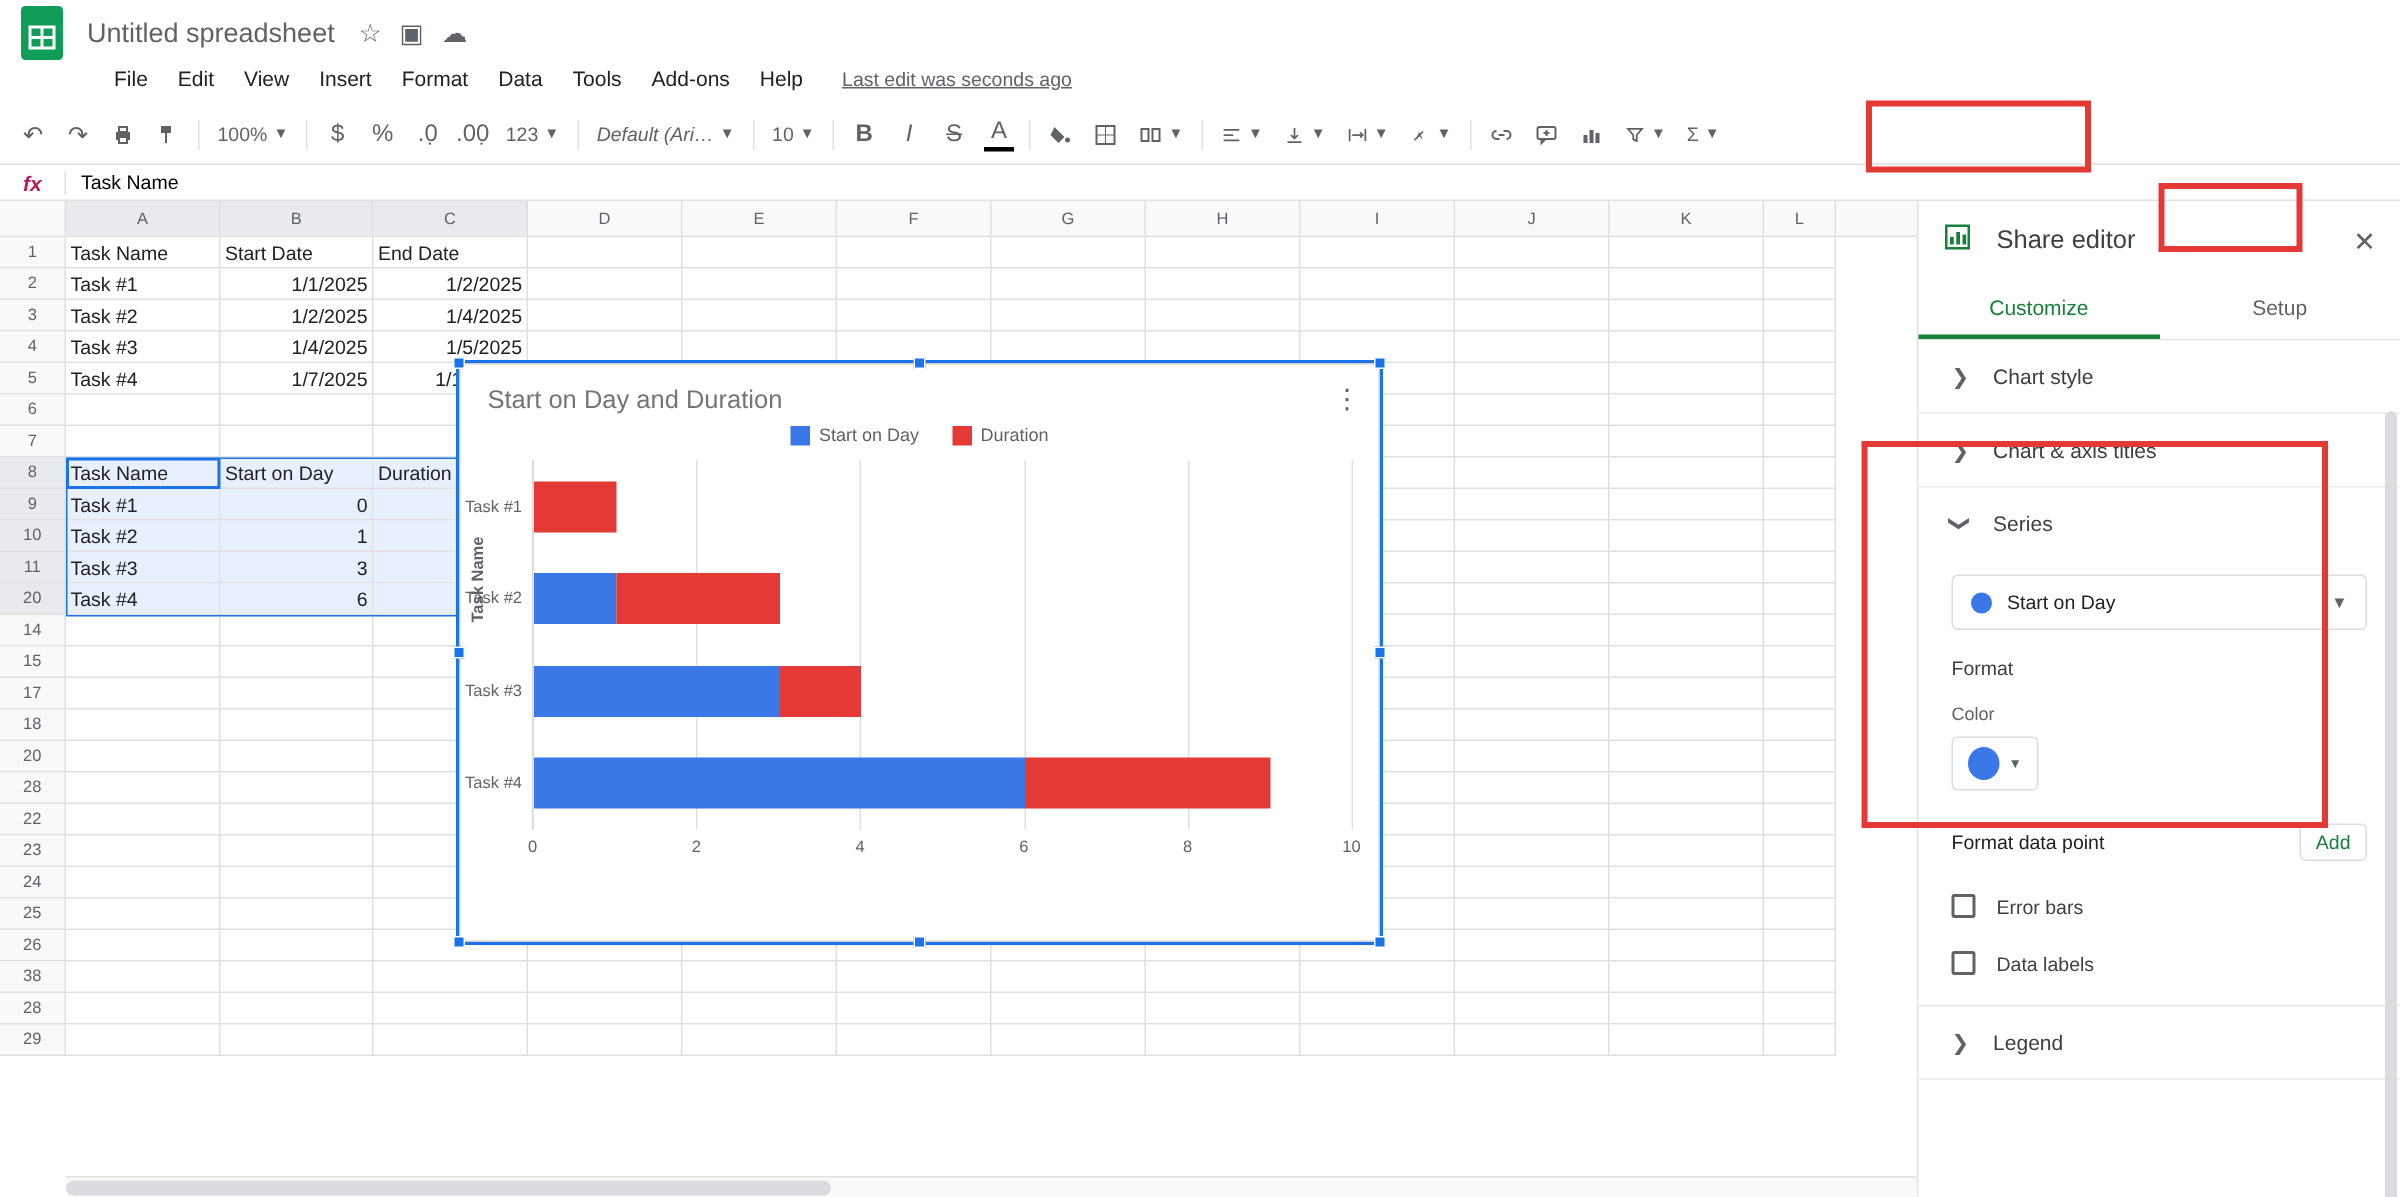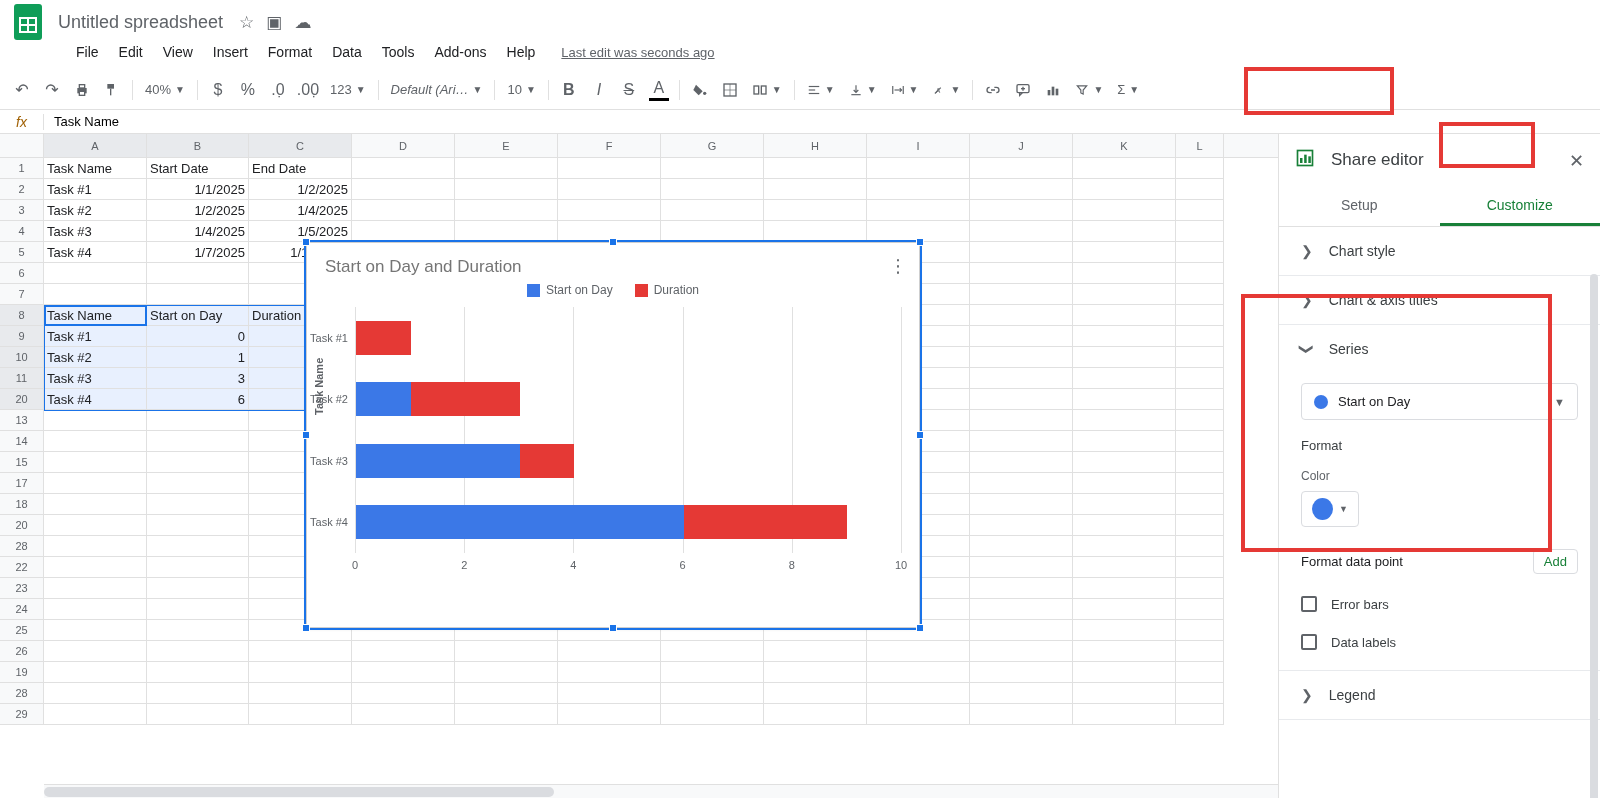--- a/index.html
+++ b/index.html
@@ -26,21 +26,21 @@
   .tb-sep { width:1px; height:20px; background:#e0e0e0; margin:0 4px; }
   .tb-select { display:flex; align-items:center; gap:4px; padding:4px 6px; color:#5f6368; cursor:pointer; border-radius:2px; font-size:13px; }
   .tb-select .caret { font-size:10px; color:#5f6368; }
   .font-select { min-width:90px;font-style:italic; }
   .size-select { min-width:40px; justify-content:space-between; }
   .color-bar { display:block; width:20px; height:3px; background:#000; margin-top:1px; }
   .a-color { display:flex;flex-direction:column;align-items:center; }
   
   
   .formula-bar { display:flex; align-items:center; border-bottom:1px solid #e0e0e0; height:24px; }
-  .fx-label { width:44px; text-align:center; color:#a16207; font-style:italic; font-size:14px; border-right:1px solid #e0e0e0; }
+  .fx-label { width:44px; text-align:center; color:#be185d; font-style:italic; font-size:14px; border-right:1px solid #e0e0e0;font-weight:bold; }
   .fx-input { flex:1; padding:2px 10px; font-size:13px; border:none; outline:none; font-family: Arial; }
   
   
   .main { display:flex; height:calc(798px - 36px - 34px - 40px - 24px); }
   .sheet-area { flex:1; position:relative; overflow:hidden; }
   
   
   .col-headers { display:flex; background:#f8f9fa; border-bottom:1px solid #e0e0e0; height:24px; position:sticky; top:0; }
   .corner { width:44px; border-right:1px solid #e0e0e0; background:#f8f9fa; }
   .col-h { border-right:1px solid #e0e0e0; text-align:center; font-size:11px; color:#5f6368; line-height:24px; }
@@ -162,21 +162,21 @@
       </svg>
     </div>
   <div class="tb-btn">
       <svg width="16" height="16" viewBox="0 0 24 24">
         <rect x="5" y="3" width="10" height="7" fill="#5f6368"></rect>
         <rect x="9" y="10" width="2" height="10" fill="#5f6368"></rect>
       </svg>
     </div>
   <div class="tb-sep"></div>
   <div class="tb-select">
-      <span>40%</span>
+      <span>100%</span>
       <span class="caret">▼</span>
     </div>
   <div class="tb-sep"></div>
   <div class="tb-btn">$</div>
   <div class="tb-btn">%</div>
   <div class="tb-btn">.0̣</div>
   <div class="tb-btn">.00̣</div>
   <div class="tb-select">123<span class="caret">▼</span></div>
   <div class="tb-sep"></div>
   <div class="tb-select font-select">
@@ -482,35 +482,20 @@
           <div class="cell" style="width: 103px;"></div>
           <div class="cell" style="width: 103px;"></div>
           <div class="cell" style="width: 103px;"></div>
           <div class="cell" style="width: 103px;"></div>
           <div class="cell" style="width: 103px;"></div>
           <div class="cell" style="width: 103px;"></div>
           <div class="cell" style="width: 103px;"></div>
           <div class="cell" style="width: 48px;"></div>
         </div>
         <div class="row">
-          <div class="row-h">13</div>
-          <div class="cell" style="width: 103px;"></div>
-          <div class="cell" style="width: 102px;"></div>
-          <div class="cell" style="width: 103px;"></div>
-          <div class="cell" style="width: 103px;"></div>
-          <div class="cell" style="width: 103px;"></div>
-          <div class="cell" style="width: 103px;"></div>
-          <div class="cell" style="width: 103px;"></div>
-          <div class="cell" style="width: 103px;"></div>
-          <div class="cell" style="width: 103px;"></div>
-          <div class="cell" style="width: 103px;"></div>
-          <div class="cell" style="width: 103px;"></div>
-          <div class="cell" style="width: 48px;"></div>
-        </div>
-        <div class="row">
           <div class="row-h">14</div>
           <div class="cell" style="width: 103px;"></div>
           <div class="cell" style="width: 102px;"></div>
           <div class="cell" style="width: 103px;"></div>
           <div class="cell" style="width: 103px;"></div>
           <div class="cell" style="width: 103px;"></div>
           <div class="cell" style="width: 103px;"></div>
           <div class="cell" style="width: 103px;"></div>
           <div class="cell" style="width: 103px;"></div>
           <div class="cell" style="width: 103px;"></div>
@@ -662,21 +647,21 @@
           <div class="cell" style="width: 103px;"></div>
           <div class="cell" style="width: 103px;"></div>
           <div class="cell" style="width: 103px;"></div>
           <div class="cell" style="width: 103px;"></div>
           <div class="cell" style="width: 103px;"></div>
           <div class="cell" style="width: 103px;"></div>
           <div class="cell" style="width: 103px;"></div>
           <div class="cell" style="width: 48px;"></div>
         </div>
         <div class="row">
-          <div class="row-h">19</div>
+          <div class="row-h">38</div>
           <div class="cell" style="width: 103px;"></div>
           <div class="cell" style="width: 102px;"></div>
           <div class="cell" style="width: 103px;"></div>
           <div class="cell" style="width: 103px;"></div>
           <div class="cell" style="width: 103px;"></div>
           <div class="cell" style="width: 103px;"></div>
           <div class="cell" style="width: 103px;"></div>
           <div class="cell" style="width: 103px;"></div>
           <div class="cell" style="width: 103px;"></div>
           <div class="cell" style="width: 103px;"></div>
@@ -790,22 +775,22 @@
       <span><svg width="20" height="20" viewBox="0 0 24 24">
             <rect x="3" y="3" width="18" height="18" fill="none" stroke="#188038" stroke-width="2"></rect>
             <rect x="6" y="12" width="3" height="6" fill="#188038"></rect>
             <rect x="11" y="8" width="3" height="10" fill="#188038"></rect>
             <rect x="16" y="10" width="3" height="8" fill="#188038"></rect>
           </svg></span>
       <span class="sb-title">Share editor</span>
       <span class="sb-close">✕</span>
     </div>
     <div class="sb-tabs">
+      <div class="sb-tab active">Customize</div>
       <div class="sb-tab">Setup</div>
-      <div class="sb-tab active">Customize</div>
     </div>
     <div class="sb-body">
       <div class="sb-section">
           <div class="sb-sec-h">
             <span class="chev">❯</span>
             <span>Chart style</span>
           </div>
         </div>
       <div class="sb-section">
           <div class="sb-sec-h">

